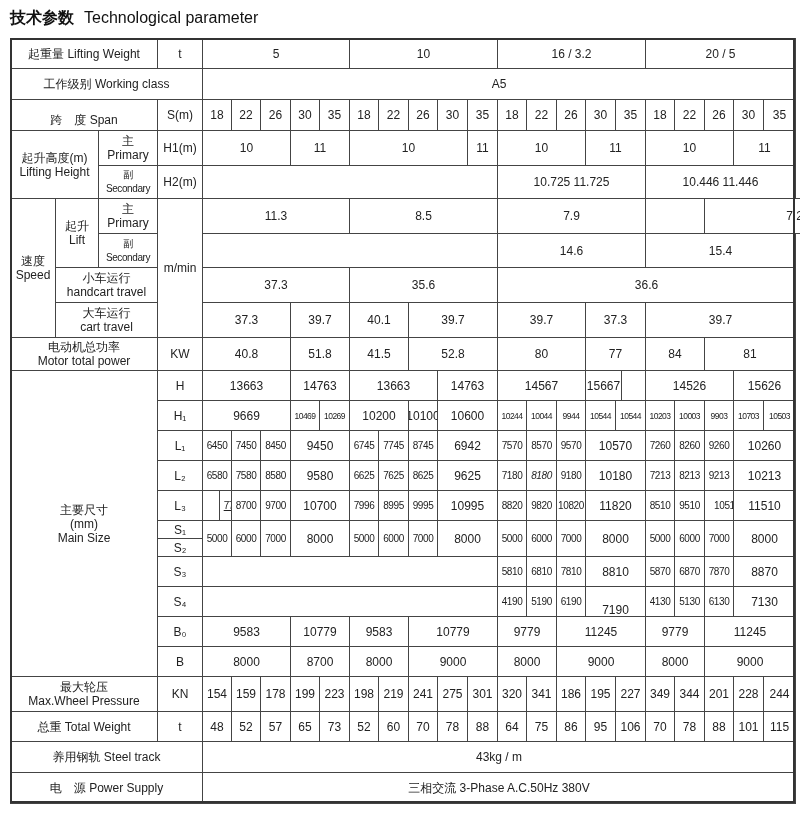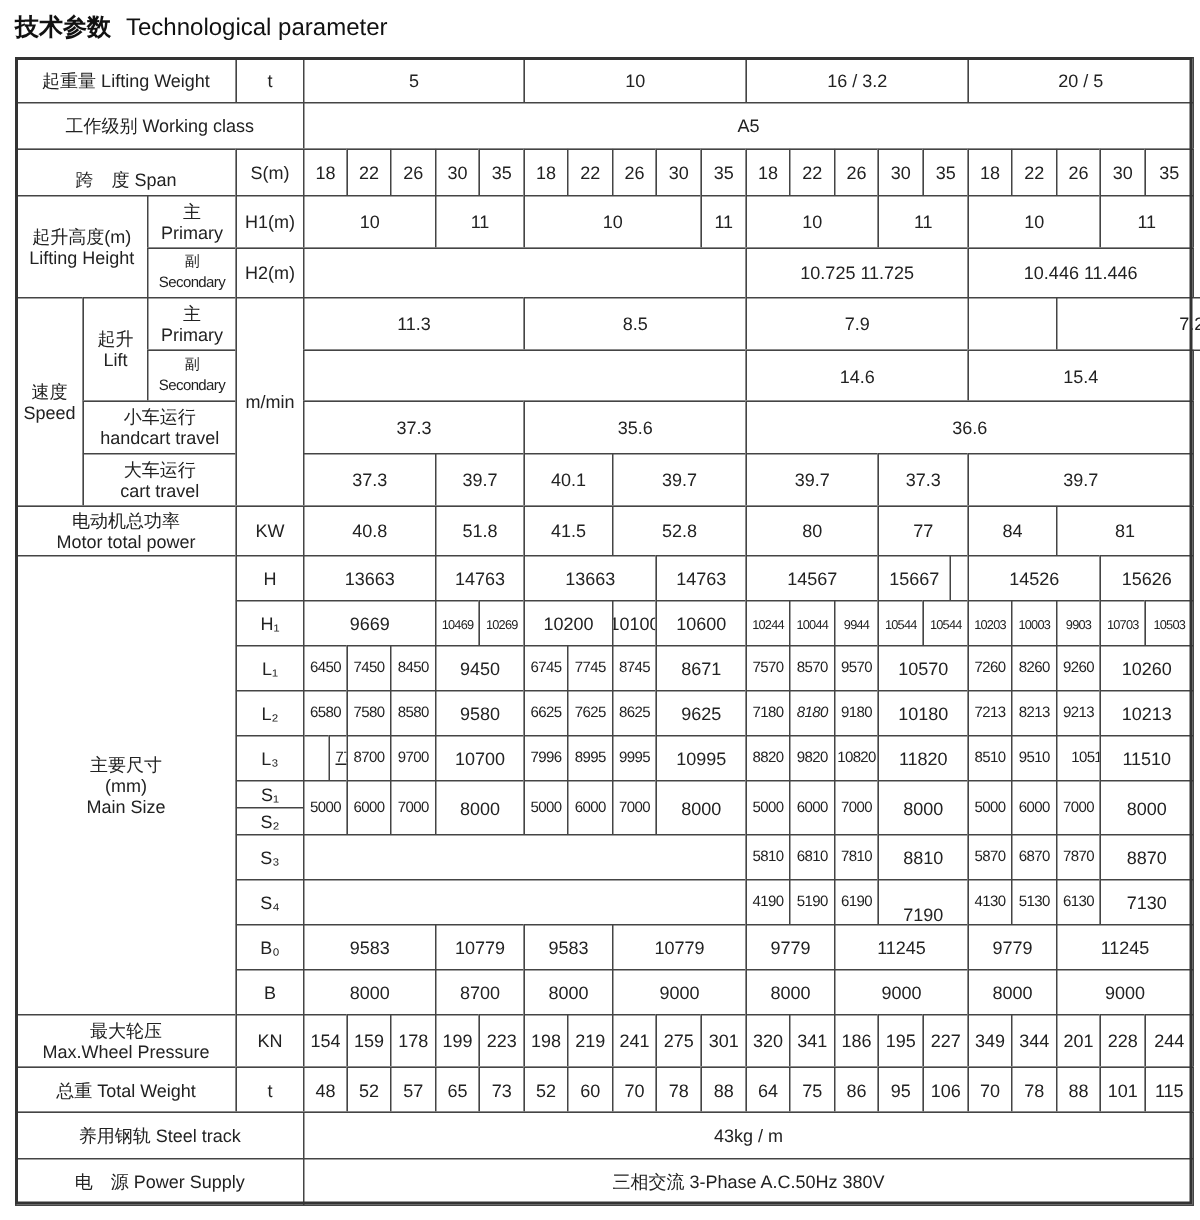--- a/index.html
+++ b/index.html
@@ -136,21 +136,21 @@
       <span class="l2">主要尺寸</span>
       <span class="l2">(mm)</span>
       <span class="l2">Main Size</span>
     </div>
     <div class="c" style="left: 157px; top: 370px; width: 46px; height: 31px;">H</div>
     <div class="c" style="left: 202px; top: 370px; width: 89px; height: 31px;">13663</div>
     <div class="c" style="left: 290px; top: 370px; width: 60px; height: 31px;">14763</div>
     <div class="c" style="left: 349px; top: 370px; width: 89px; height: 31px;">13663</div>
     <div class="c" style="left: 437px; top: 370px; width: 61px; height: 31px;">14763</div>
     <div class="c" style="left: 497px; top: 370px; width: 89px; height: 31px;">14567</div>
-    <div class="c" style="left: 585px; top: 370px; width: 49px; height: 31px;">15667</div>
+    <div class="c" style="left: 585px; top: 370px; width: 37px; height: 31px;">15667</div>
     <div class="c" style="left: 645px; top: 370px; width: 89px; height: 31px;">14526</div>
     <div class="c" style="left: 733px; top: 370px; width: 63px; height: 31px;">15626</div>
     <div class="c" style="left: 157px; top: 400px; width: 46px; height: 31px;">H₁</div>
     <div class="c" style="left: 202px; top: 400px; width: 89px; height: 31px;">9669</div>
     <div class="c xs" style="left: 290px; top: 400px; width: 30px; height: 31px;">10469</div>
     <div class="c xs" style="left: 319px; top: 400px; width: 31px; height: 31px;">10269</div>
     <div class="c" style="left: 349px; top: 400px; width: 60px; height: 31px;">10200</div>
     <div class="c" style="left: 408px; top: 400px; width: 30px; height: 31px;">10100</div>
     <div class="c" style="left: 437px; top: 400px; width: 61px; height: 31px;">10600</div>
     <div class="c xs" style="left: 497px; top: 400px; width: 30px; height: 31px;">10244</div>
@@ -164,21 +164,21 @@
     <div class="c xs" style="left: 733px; top: 400px; width: 31px; height: 31px;">10703</div>
     <div class="c xs" style="left: 763px; top: 400px; width: 33px; height: 31px;">10503</div>
     <div class="c" style="left: 157px; top: 430px; width: 46px; height: 31px;">L₁</div>
     <div class="c sm" style="left: 202px; top: 430px; width: 30px; height: 31px;">6450</div>
     <div class="c sm" style="left: 231px; top: 430px; width: 30px; height: 31px;">7450</div>
     <div class="c sm" style="left: 260px; top: 430px; width: 31px; height: 31px;">8450</div>
     <div class="c" style="left: 290px; top: 430px; width: 60px; height: 31px;">9450</div>
     <div class="c sm" style="left: 349px; top: 430px; width: 30px; height: 31px;">6745</div>
     <div class="c sm" style="left: 378px; top: 430px; width: 31px; height: 31px;">7745</div>
     <div class="c sm" style="left: 408px; top: 430px; width: 30px; height: 31px;">8745</div>
-    <div class="c" style="left: 437px; top: 430px; width: 61px; height: 31px;">8671</div>
+    <div class="c" style="left: 437px; top: 430px; width: 61px; height: 31px;">6942</div>
     <div class="c sm" style="left: 497px; top: 430px; width: 30px; height: 31px;">7570</div>
     <div class="c sm" style="left: 526px; top: 430px; width: 31px; height: 31px;">8570</div>
     <div class="c sm" style="left: 556px; top: 430px; width: 30px; height: 31px;">9570</div>
     <div class="c" style="left: 585px; top: 430px; width: 61px; height: 31px;">10570</div>
     <div class="c sm" style="left: 645px; top: 430px; width: 30px; height: 31px;">7260</div>
     <div class="c sm" style="left: 674px; top: 430px; width: 31px; height: 31px;">8260</div>
     <div class="c sm" style="left: 704px; top: 430px; width: 30px; height: 31px;">9260</div>
     <div class="c" style="left: 733px; top: 430px; width: 63px; height: 31px;">10260</div>
     <div class="c" style="left: 157px; top: 460px; width: 46px; height: 31px;">L₂</div>
     <div class="c sm" style="left: 202px; top: 460px; width: 30px; height: 31px;">6580</div>

